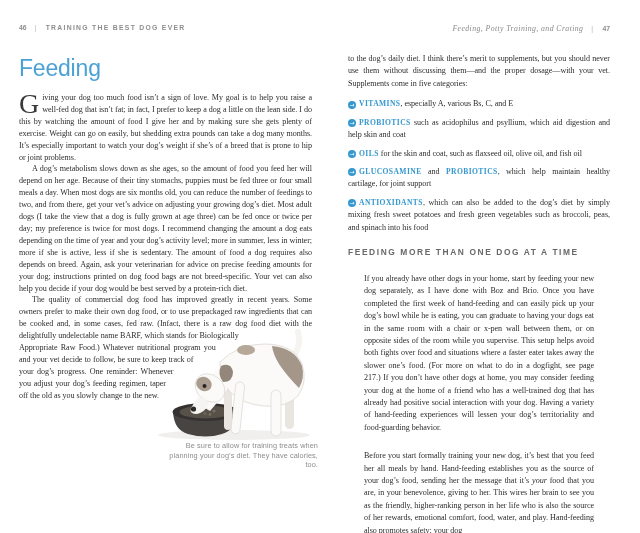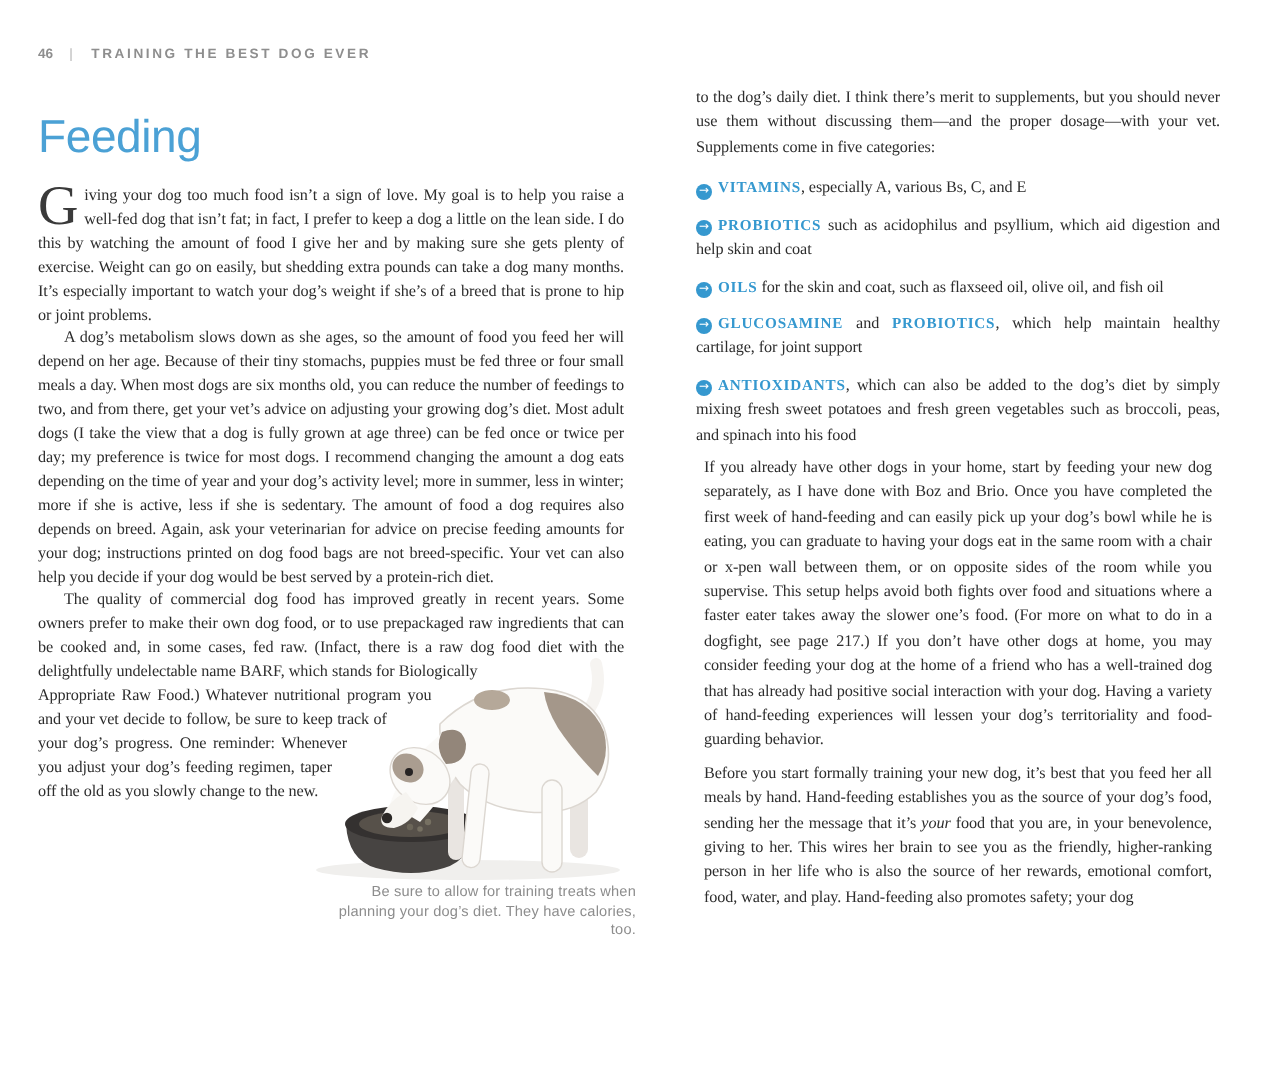--- a/index.html
+++ b/index.html
@@ -85,21 +85,21 @@
   .term{
     font-family:Liberation Serif, serif;
     font-weight:bold;color:#3598cf;
     font-size:7.6px;letter-spacing:0.4px;
   }
   .section-heading{
     font-family:"Liberation Sans", sans-serif;
     font-weight:bold;font-size:8.4px;letter-spacing:1.6px;
     color:#686868;margin:13px 0 5px 0;
   }
-  .section-copy{font-size:8.1px;line-height:12.4px;text-align:justify;margin:4px;letter-spacing:-0.05px;}
+  .section-copy{font-size:8.1px;line-height:12.4px;text-align:justify;margin:16px;letter-spacing:-0.05px;}
   .ital{font-style:italic;}
 </style>
 </head>
 <body>
 
 <div class="spread">
 
   <div class="page page-left">
     <div class="running-head">
       <span class="folio">46</span>
@@ -148,33 +148,39 @@
           <circle cx="45.5" cy="89" r="2.6" fill="#2b2826"></circle>
           <circle cx="56.5" cy="66" r="2" fill="#262323"></circle>
         </svg>
         <span class="figure-caption">Be sure to allow for training treats when planning your dog’s diet. They have calories, too.</span>
       </span><span>fact, there is a raw dog food diet with the delightfully undelectable name BARF, which stands for Biologically Appropriate Raw Food.) Whatever nutritional program you and your vet decide to follow, be sure to keep track of your dog’s progress. One reminder: Whenever you adjust your dog’s feeding regimen, taper off the old as you slowly change to the new.</span></p>
 
     </div>
   </div>
 
   <div class="page page-right">
+    <div class="running-head running-head-right">
+      <span class="chap">Feeding, Potty Training, and Crating</span>
+      <span class="rule-sep">|</span>
+      <span class="folio">47</span>
+    </div>
 
     <p class="intro-copy">to the dog’s daily diet. I think there’s merit to supplements, but you should never use them without discussing them—and the proper dosage—with your vet. Supplements come in five categories:</p>
 
     <div>
       <p class="bullet"><span class="bullet-icon">→</span><span class="term">VITAMINS</span><span>, especially A, various Bs, C, and E</span></p>
 
       <p class="bullet"><span class="bullet-icon">→</span><span class="term">PROBIOTICS</span><span> such as acidophilus and psyllium, which aid digestion and help skin and coat</span></p>
 
       <p class="bullet"><span class="bullet-icon">→</span><span class="term">OILS</span><span> for the skin and coat, such as flaxseed oil, olive oil, and fish oil</span></p>
 
       <p class="bullet"><span class="bullet-icon">→</span><span class="term">GLUCOSAMINE</span><span> and </span><span class="term">PROBIOTICS</span><span>, which help maintain healthy cartilage, for joint support</span></p>
 
       <p class="bullet"><span class="bullet-icon">→</span><span class="term">ANTIOXIDANTS</span><span>, which can also be added to the dog’s diet by simply mixing fresh sweet potatoes and fresh green vegetables such as broccoli, peas, and spinach into his food</span></p>
     </div>
 
+    <h2 class="section-heading">FEEDING MORE THAN ONE DOG AT A TIME</h2>
     <p class="section-copy">If you already have other dogs in your home, start by feeding your new dog separately, as I have done with Boz and Brio. Once you have completed the first week of hand-feeding and can easily pick up your dog’s bowl while he is eating, you can graduate to having your dogs eat in the same room with a chair or x-pen wall between them, or on opposite sides of the room while you supervise. This setup helps avoid both fights over food and situations where a faster eater takes away the slower one’s food. (For more on what to do in a dogfight, see page 217.) If you don’t have other dogs at home, you may consider feeding your dog at the home of a friend who has a well-trained dog that has already had positive social interaction with your dog. Having a variety of hand-feeding experiences will lessen your dog’s territoriality and food-guarding behavior.</p>
 
     <p class="section-copy"><span>Before you start formally training your new dog, it’s best that you feed her all meals by hand. Hand-feeding establishes you as the source of your dog’s food, sending her the message that it’s </span><span class="ital">your</span><span> food that you are, in your benevolence, giving to her. This wires her brain to see you as the friendly, higher-ranking person in her life who is also the source of her rewards, emotional comfort, food, water, and play. Hand-feeding also promotes safety; your dog</span></p>
   </div>
 
 </div>
 
 </body></html>

